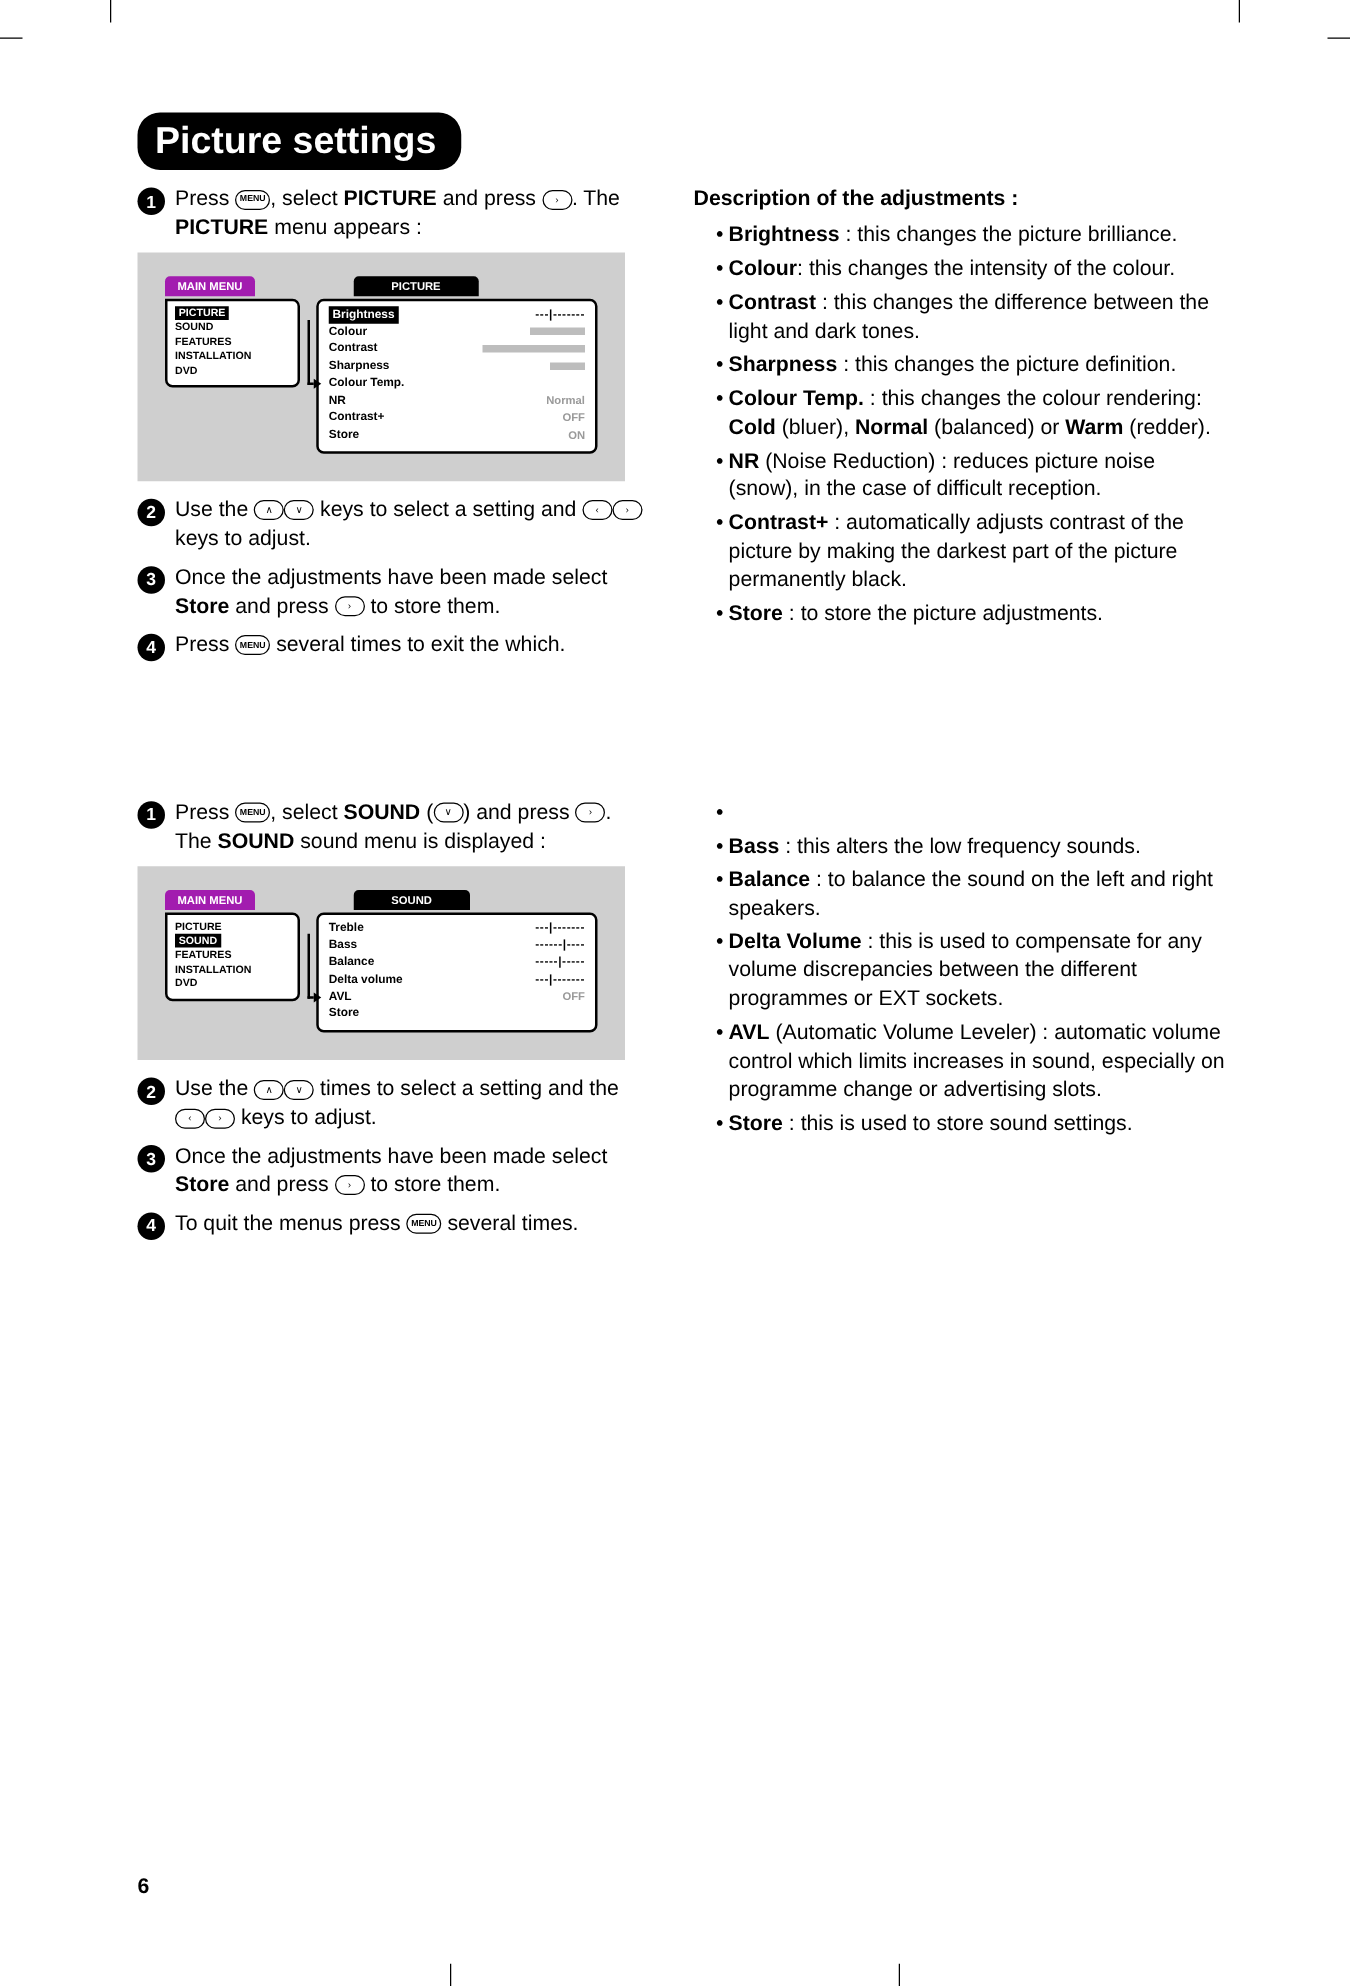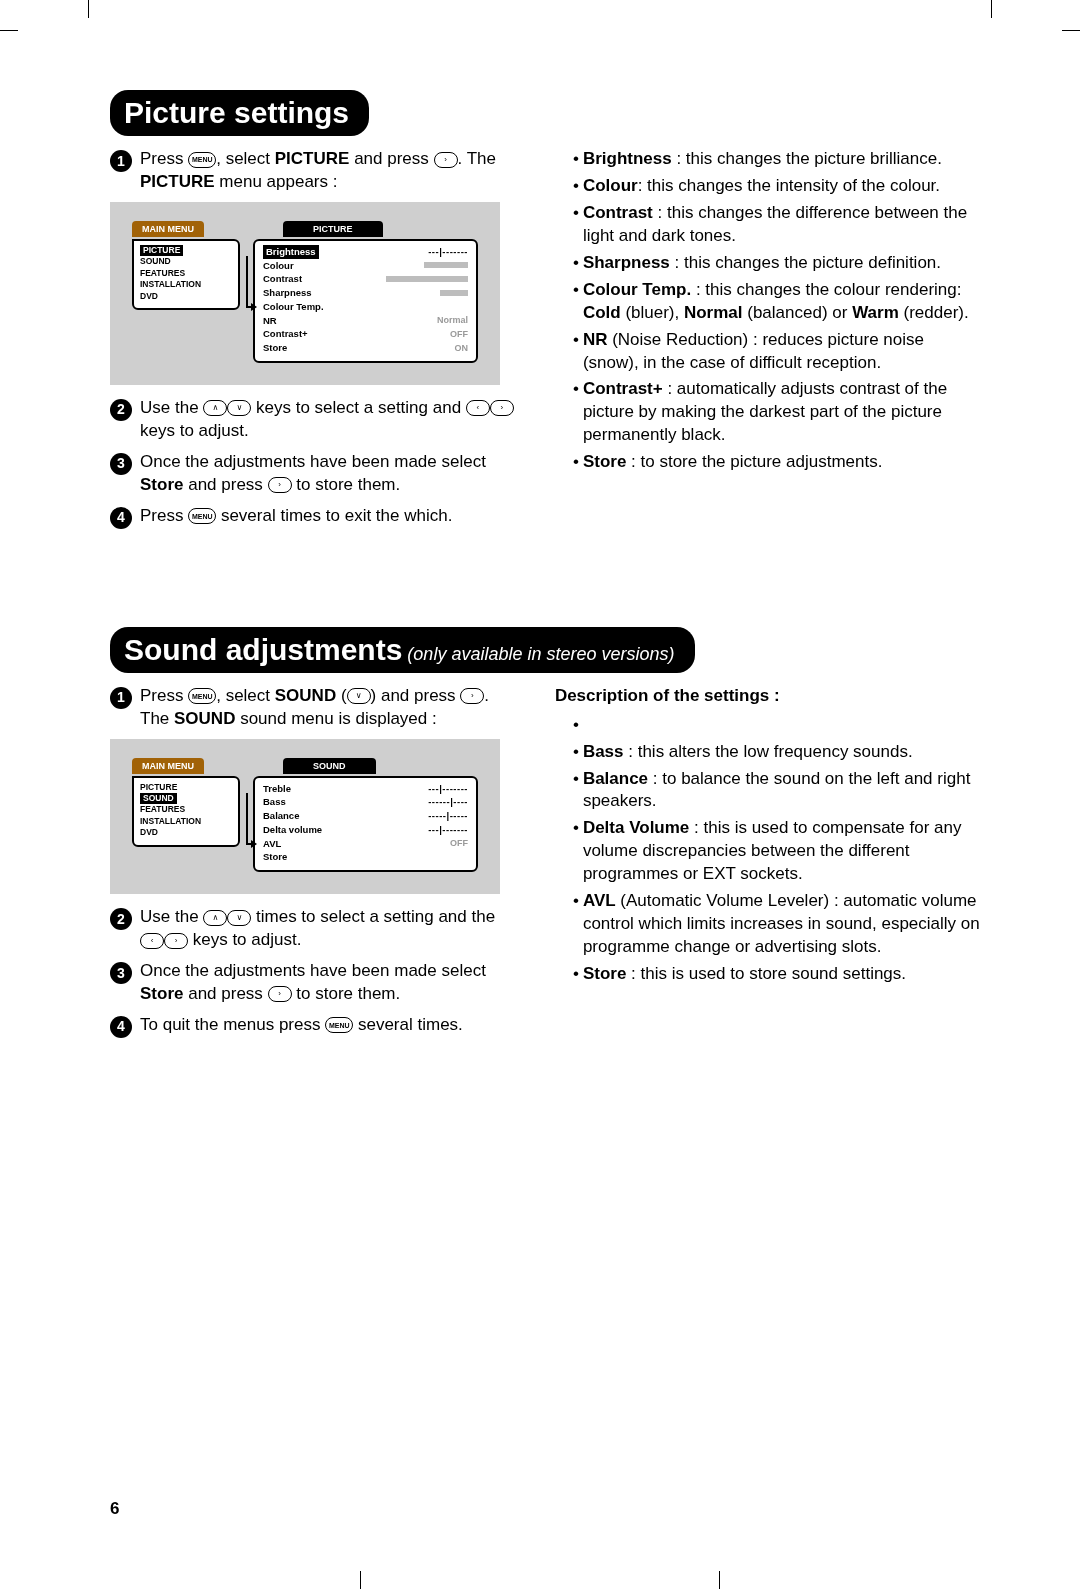--- a/index.html
+++ b/index.html
@@ -79,21 +79,21 @@
     padding: 14px 22px 22px 22px;
     margin: 6px 0 12px 0;
     display: flex;
     align-items: flex-start;
     box-sizing: border-box;
     width: 390px;
   }
   .osd-main { position: relative; }
   .osd-main-tab {
     display: inline-block;
-    background: #a16207; color: #fff;
+    background: #a21caf; color: #fff;
     font-size: 9px; font-weight: bold;
     padding: 2px 10px; border-radius: 4px 4px 0 0;
   }
   .osd-main-box {
     border: 2px solid #000; border-radius: 0 6px 6px 6px;
     background: #fff; width: 92px; padding: 4px 6px 6px 6px;
     font-size: 8.5px; font-weight: bold; line-height: 1.35;
   }
   .osd-main-box .sel { background: #000; color: #fff; display: inline-block; padding: 0 3px; }
   .osd-conn {
@@ -228,20 +228,21 @@
       </div>
       <div class="step">
         <div class="step-num">4</div>
         <div class="step-body">
           <span>Press </span><span class="btn-oval btn-menu">MENU</span><span> several times to exit the which.</span>
         </div>
       </div>
     </div>
 
     <div class="col col-right">
+      <div class="desc-head">Description of the adjustments :</div>
       <div class="bullet-list" id="pic-desc">
           <div class="bullet-item">
             <div class="bullet-dot">•</div>
             <div><b>Brightness</b> : this changes the picture brilliance.</div>
           </div>
           <div class="bullet-item">
             <div class="bullet-dot">•</div>
             <div><b>Colour</b>: this changes the intensity of the colour.</div>
           </div>
           <div class="bullet-item">
@@ -267,23 +268,20 @@
           <div class="bullet-item">
             <div class="bullet-dot">•</div>
             <div><b>Store</b> : to store the picture adjustments.</div>
           </div>
         </div>
     </div>
   </div>
 
   
   <div style="height:90px"></div>
-  <div class="section-title">
-    <span>Sound adjustments</span><span class="subtitle"> (only available in stereo versions)</span>
-  </div>
 
   <div class="two-col">
     <div class="col">
       <div class="step">
         <div class="step-num">1</div>
         <div class="step-body">
           <span>Press </span><span class="btn-oval btn-menu">MENU</span><span>, select </span><b>SOUND</b><span> (</span><span class="btn-oval">∨</span><span>) and press </span><span class="btn-oval">›</span><span>. The </span><b>SOUND</b><span> sound menu is displayed :</span>
         </div>
       </div>
 
@@ -343,21 +341,20 @@
       </div>
       <div class="step">
         <div class="step-num">4</div>
         <div class="step-body">
           <span>To quit the menus press </span><span class="btn-oval btn-menu">MENU</span><span> several times.</span>
         </div>
       </div>
     </div>
 
     <div class="col col-right">
-      <div class="desc-head">Description of the settings :</div>
       <div class="bullet-list" id="snd-desc">
           <div class="bullet-item">
             <div class="bullet-dot">•</div>
           </div>
           <div class="bullet-item">
             <div class="bullet-dot">•</div>
             <div><b>Bass</b> : this alters the low frequency sounds.</div>
           </div>
           <div class="bullet-item">
             <div class="bullet-dot">•</div>

